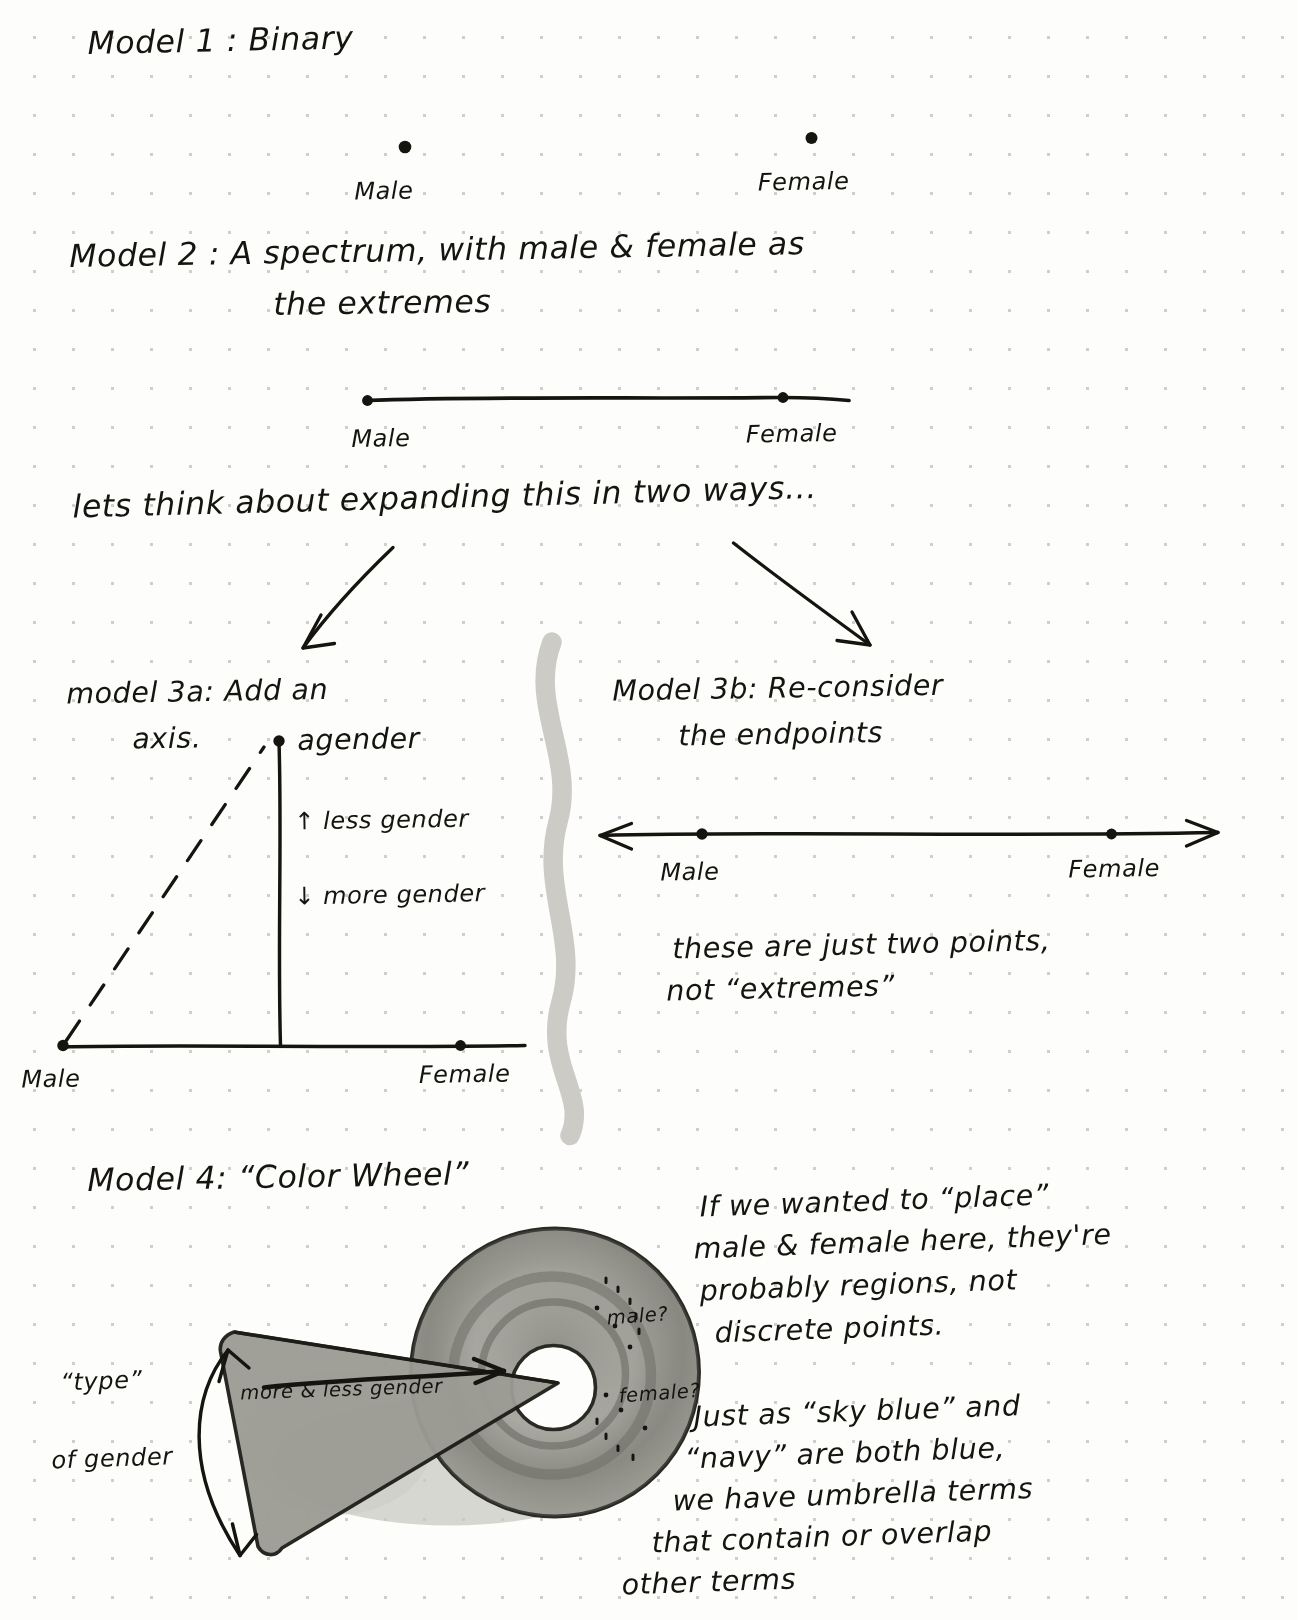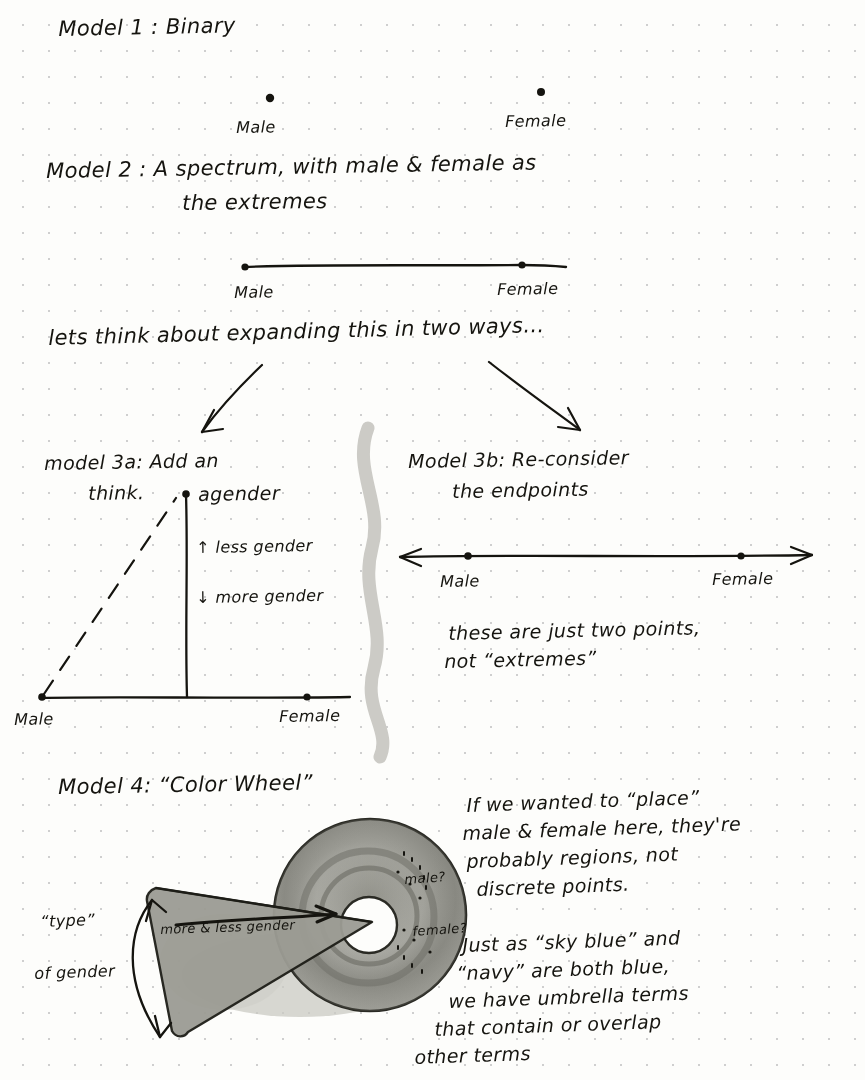--- a/index.html
+++ b/index.html
@@ -139,21 +139,21 @@
   <div class="hand h-sm" style="left:505px; top:112px; transform: rotate(-1deg);">Female</div>
 
   <div class="hand h-lg" style="left:46px; top:158px; transform: rotate(-1deg);">Model 2 : A spectrum, with male &amp; female as</div>
   <div class="hand h-lg" style="left:182px; top:190px; transform: rotate(-0.8deg);">the extremes</div>
   <div class="hand h-sm" style="left:234px; top:283px; transform: rotate(-1deg);">Male</div>
   <div class="hand h-sm" style="left:497px; top:280px; transform: rotate(-1deg);">Female</div>
 
   <div class="hand h-lg" style="left:48px; top:325px; transform: rotate(-1.5deg);">lets think about expanding this in two ways...</div>
 
   <div class="hand h-md" style="left:44px; top:452px; transform: rotate(-1deg);">model 3a: Add an</div>
-  <div class="hand h-md" style="left:88px; top:482px; transform: rotate(-1deg);">think.</div>
+  <div class="hand h-md" style="left:88px; top:482px; transform: rotate(-1deg);">axis.</div>
   <div class="hand h-md" style="left:198px; top:483px; transform: rotate(-1deg);">agender</div>
   <div class="hand h-sm" style="left:196px; top:538px; transform: rotate(-1deg);">↑ less gender</div>
   <div class="hand h-sm" style="left:196px; top:588px; transform: rotate(-1deg);">↓ more gender</div>
   <div class="hand h-sm" style="left:14px; top:710px; transform: rotate(-1deg);">Male</div>
   <div class="hand h-sm" style="left:279px; top:707px; transform: rotate(-1deg);">Female</div>
 
   <div class="hand h-md" style="left:408px; top:450px; transform: rotate(-1deg);">Model 3b: Re-consider</div>
   <div class="hand h-md" style="left:452px; top:480px; transform: rotate(-1deg);">the endpoints</div>
   <div class="hand h-sm" style="left:440px; top:572px; transform: rotate(-1deg);">Male</div>
   <div class="hand h-sm" style="left:712px; top:570px; transform: rotate(-1deg);">Female</div>

